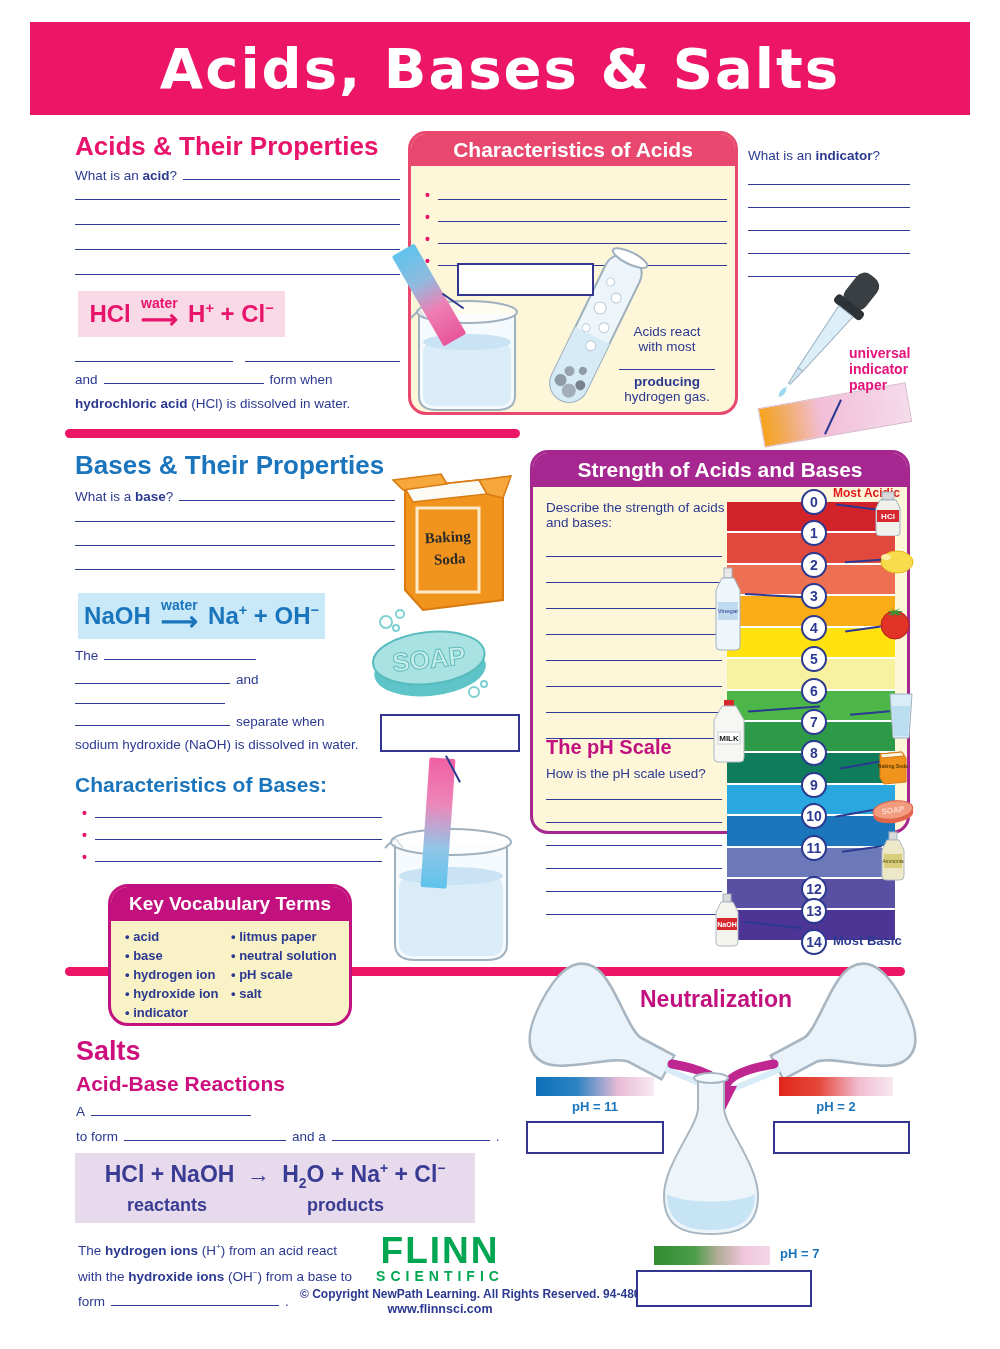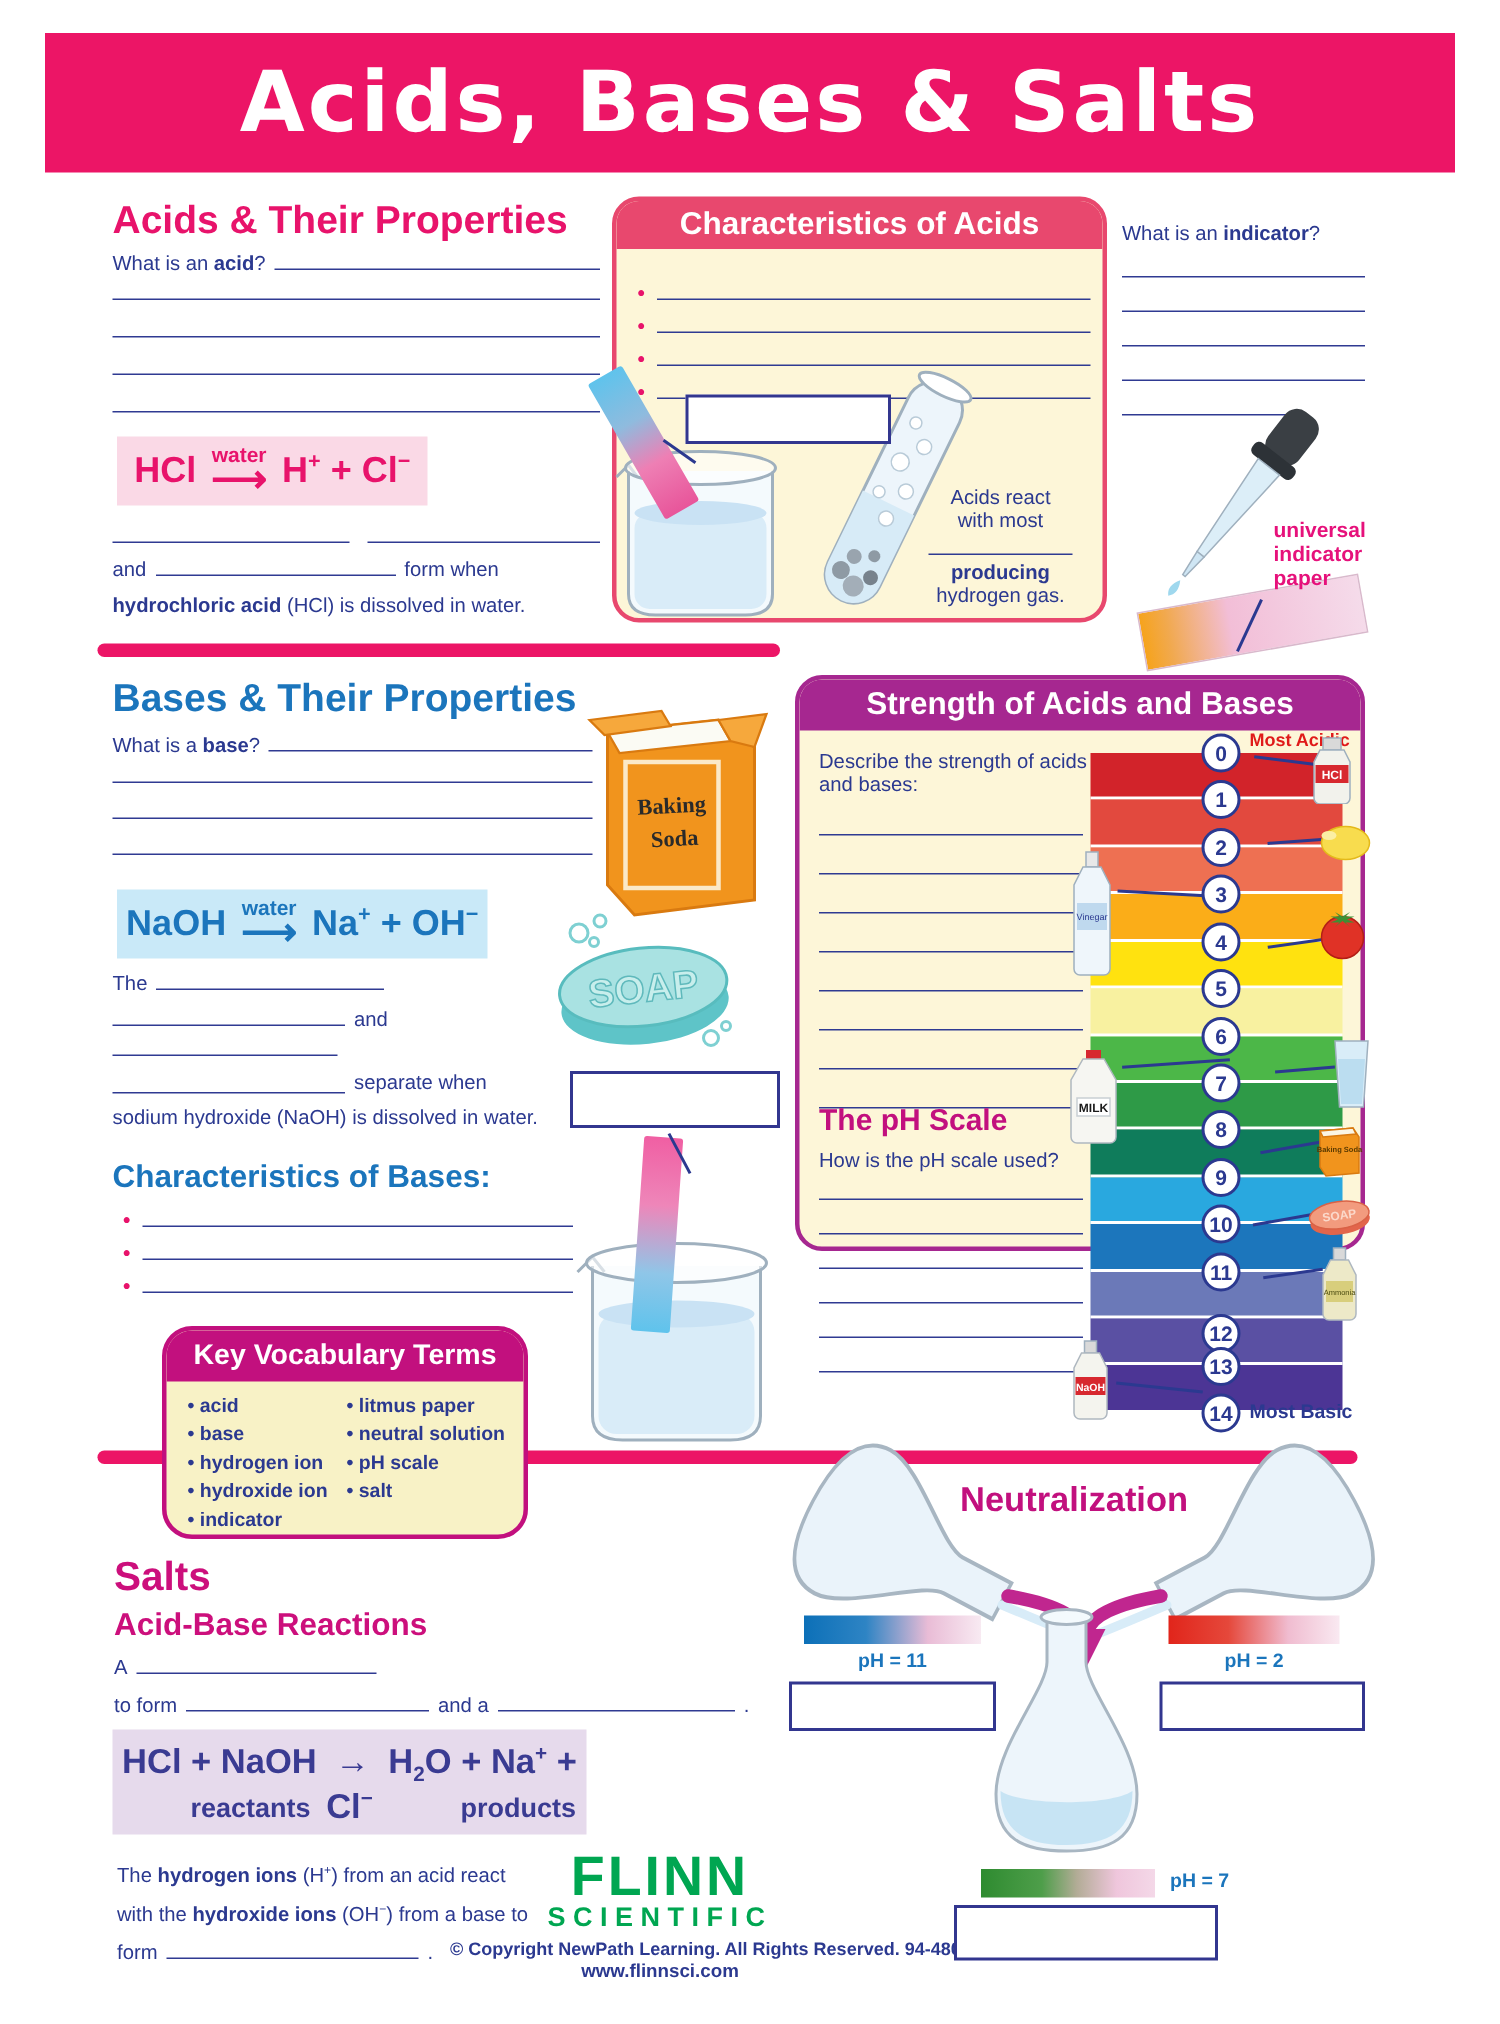--- a/index.html
+++ b/index.html
@@ -216,21 +216,21 @@
 
   <div class="abs row" style="left:75px; top:648px;">
     <span>The</span>
     <span class="fill" style="width:152px;"></span>
   </div>
   <div class="abs row" style="left:75px; top:672px;">
     <span class="fill" style="width:155px;"></span>
     <span>and</span>
   </div>
   <div class="abs u-line" style="left:75px; top:690px; width:150px; height:14px;"></div>
-  <div class="abs row" style="left:75px; top:714px;align-items:flex-end;">
+  <div class="abs row" style="left:75px; top:714px;">
     <span class="fill" style="width:155px;"></span>
     <span>separate when</span>
   </div>
   <div class="abs body-txt" style="left:75px; top:737px;">sodium hydroxide (NaOH) is dissolved in water.</div>
 
   <svg class="abs" style="left:383px; top:450px; width:132px; height:168px;" viewBox="0 0 132 168">
     <polygon points="22,38 96,30 120,48 120,150 40,160 22,140" fill="#F1941D" stroke="#D97A10" stroke-width="2"></polygon>
     <polygon points="22,38 96,30 104,44 30,52" fill="#FBFBF4" stroke="#D97A10" stroke-width="1.5"></polygon>
     <polygon points="10,30 58,24 64,34 20,40" fill="#F6A83C" stroke="#D97A10" stroke-width="1.5"></polygon>
     <polygon points="96,30 128,26 120,48 104,44" fill="#F6A83C" stroke="#D97A10" stroke-width="1.5"></polygon>
@@ -488,21 +488,21 @@
     <span class="fill" style="width:160px;"></span>
   </div>
   <div class="abs row" style="left:76px; top:1129px; width:460px;">
     <span>to form</span>
     <span class="fill" style="width:162px;"></span>
     <span>and a</span>
     <span class="fill" style="width:158px;"></span>
     <span>.</span>
   </div>
 
-  <div class="abs" style="left:75px; top:1153px; width:316px; height:70px; background:#E6DAEC; color:#3A3B92;">
+  <div class="abs" style="left:75px; top:1153px; width:400px; height:70px; background:#E6DAEC; color:#3A3B92;">
     <div style="text-align:center; font-size:23px; font-weight:bold; margin-top:8px;">
       <span>HCl + NaOH</span>
       <span style="padding:0 6px;">→</span>
       <span><span>H</span><sub>2</sub><span>O + Na</span><sup>+</sup><span> + Cl</span><sup>−</sup></span>
     </div>
     <span class="abs" style="left:52px; top:42px; font-size:18px; font-weight:bold;">reactants</span>
     <span class="abs" style="left:232px; top:42px; font-size:18px; font-weight:bold;">products</span>
   </div>
 
   <div class="abs body-txt" style="left:78px; top:1236px; width:280px; line-height:22px;">
@@ -510,18 +510,18 @@
     <div><span>with the </span><span class="bold">hydroxide ions</span><span> (OH</span><sup>−</sup><span>) from a base to</span></div>
     <div class="row" style="margin-top:4px;">
         <span>form</span>
         <span class="fill" style="width:168px;"></span>
         <span>.</span>
       </div>
   </div>
 
   <div class="abs" style="left:300px; top:1234px; width:280px; text-align:center;">
     <div style="color:#00A651; font-size:37px; font-weight:bold; letter-spacing:2px; line-height:34px;">FLINN</div>
-    <div style="color:#00A651; font-size:18px; font-weight:bold; letter-spacing:5px;">SCIENTIFIC</div>
+    <div style="color:#00A651; font-size:14px; font-weight:bold; letter-spacing:5px;">SCIENTIFIC</div>
     <div style="color:#2B3990; font-size:12px; font-weight:bold; margin-top:3px; white-space:nowrap;">© Copyright NewPath Learning. All Rights Reserved. 94-4806</div>
     <div style="color:#2B3990; font-size:12.5px; font-weight:bold; margin-top:1px;">www.flinnsci.com</div>
   </div>
 
 </div>
 
 </body></html>

